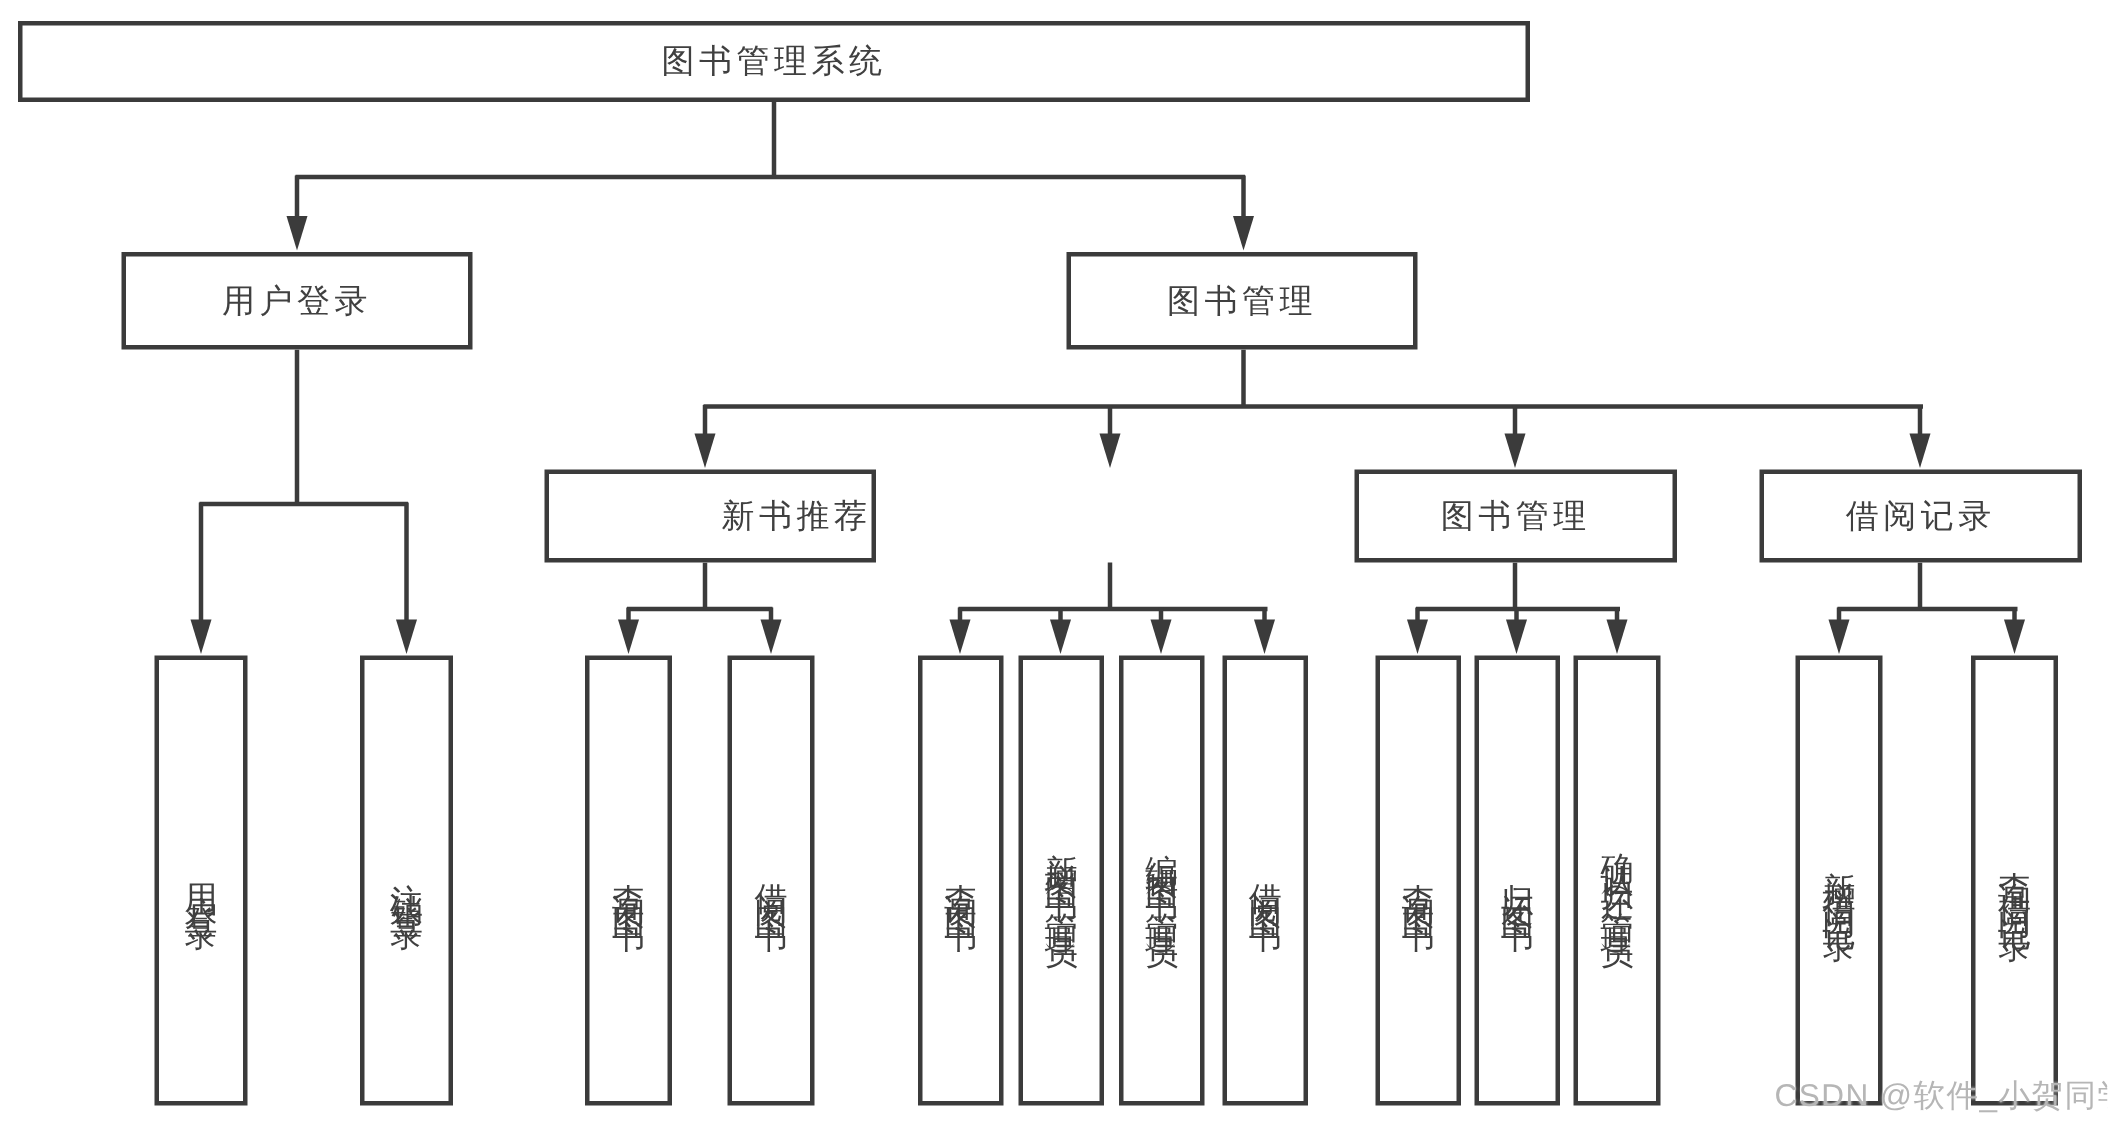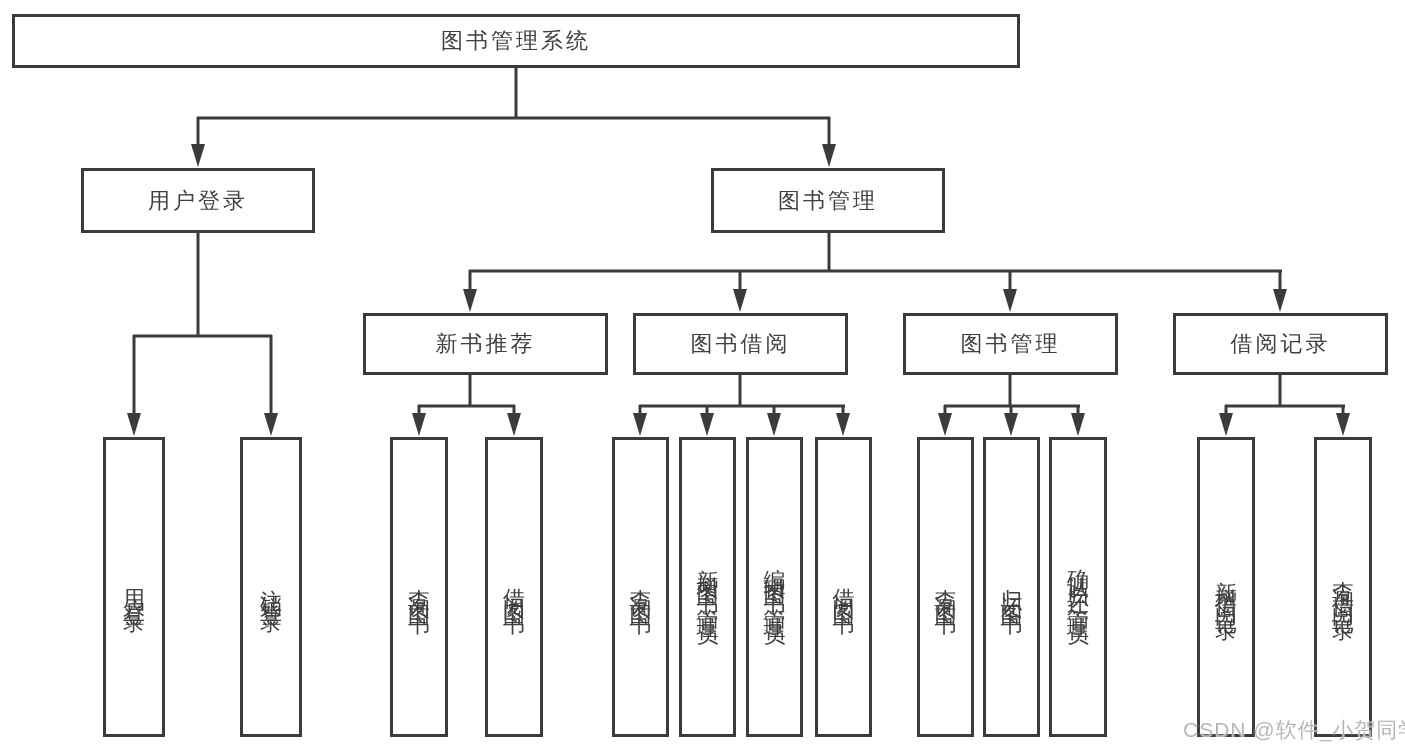--- a/index.html
+++ b/index.html
@@ -126,25 +126,22 @@
     <span>图书管理系统</span>
   </div>
 
   <div class="node" style="left:81px; top:168px; width:234px; height:65px;">
     <span>用户登录</span>
   </div>
   <div class="node" style="left:711px; top:168px; width:234px; height:65px;">
     <span>图书管理</span>
   </div>
 
-  <div class="node" style="left:363px; top:313px; width:245px; height:62px;">
+  <div class="node" style="left:363px; top:313px; width:221px; height:62px;justify-content:flex-end;">
     <span>新书推荐</span>
-  </div>
-  <div class="node" style="left:633px; top:313px; width:215px; height:62px;">
-    <span>图书借阅</span>
   </div>
   <div class="node" style="left:903px; top:313px; width:215px; height:62px;">
     <span>图书管理</span>
   </div>
   <div class="node" style="left:1173px; top:313px; width:215px; height:62px;">
     <span>借阅记录</span>
   </div>
 
   <div class="node vbox" style="left:103px; top:437px; width:62px; height:300px;">
     <span>用户登录</span>

